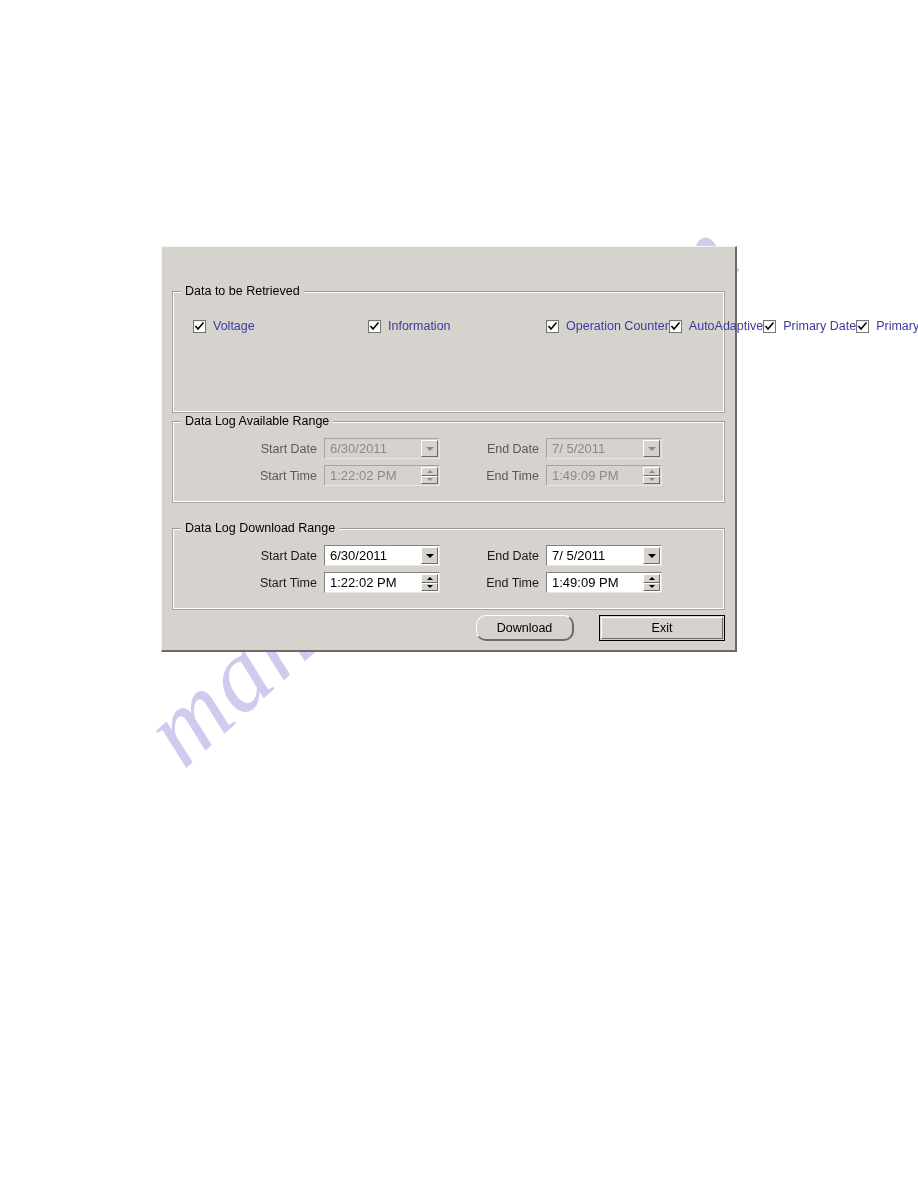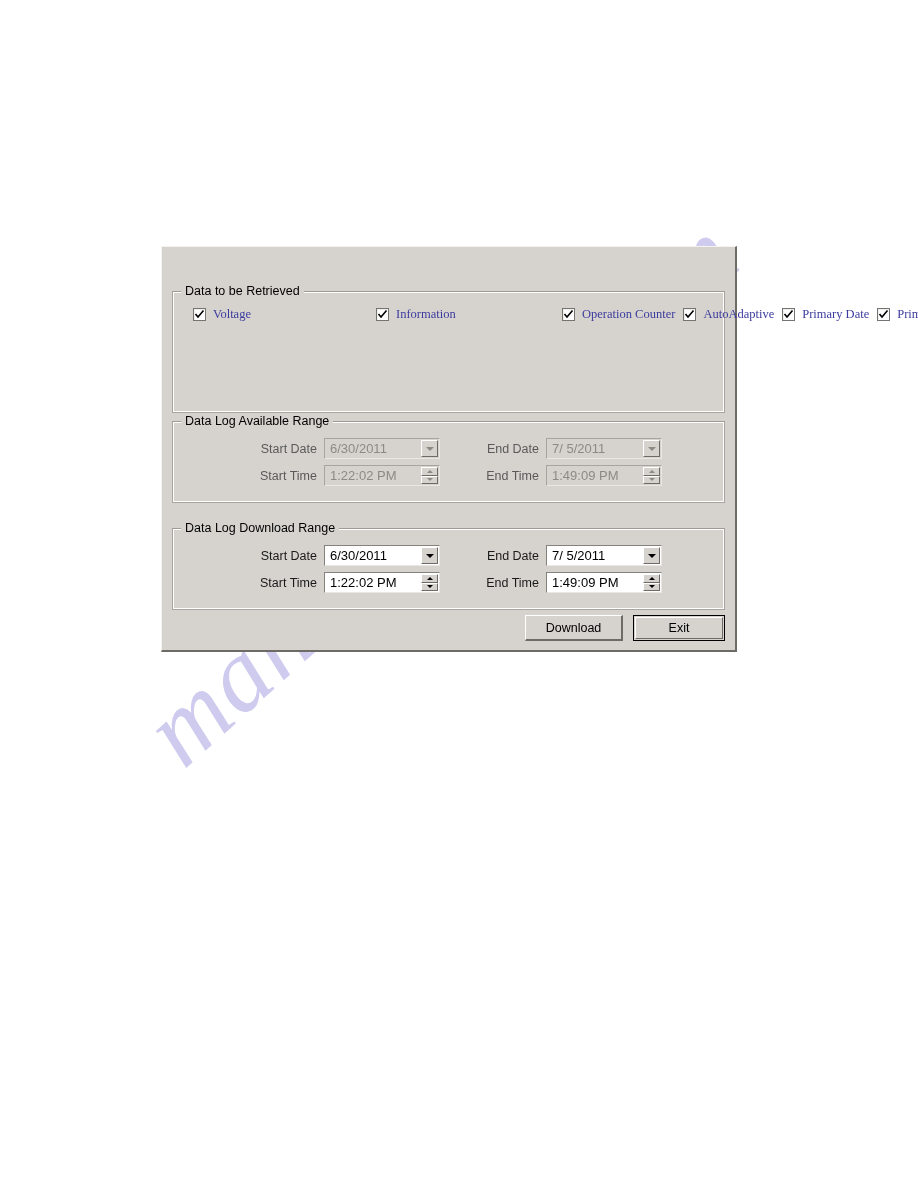--- a/index.html
+++ b/index.html
@@ -136,28 +136,27 @@
   }
   #gb-download {
     height: 82px;
     padding-left: 12px;
   }
 
   
   .cb-grid {
     position: absolute;
     left: 20px;
-    top: 12px;
+    top: 24px;
     right: 6px;
     display: grid;
     grid-template-columns: 175px 178px auto;
     grid-auto-rows: 20px;
     grid-auto-flow: column;
-    column-gap: 8px;
-    font-family: Liberation Serif, serif;
+    column-gap: 0;
   }
   .cb-item {
     display: flex;
     align-items: center;
     cursor: default;
   }
   .cb-box {
     width: 13px;
     height: 13px;
     background: #ffffff;
@@ -295,23 +294,23 @@
     display: flex;
     align-items: center;
     justify-content: center;
     cursor: default;
     box-sizing: border-box;
     border-top: 1px solid #ffffff;
     border-left: 1px solid #ffffff;
     border-right: 2px solid #6e6a65;
     border-bottom: 2px solid #6e6a65;
   }
-  #btn-download { width: 98px; margin-right: 10px; }
+  #btn-download { width: 98px; margin-right: 25px; border-radius: 10px; }
   #btn-exit {
-    width: 92px;
+    width: 126px;
     border: 1px solid #000000;
     position: relative;
   }
   #btn-exit .inner {
     position: absolute;
     left: 1px; top: 1px; right: 1px; bottom: 1px;
     border-top: 1px solid #ffffff;
     border-left: 1px solid #ffffff;
     border-right: 1px solid #6e6a65;
     border-bottom: 1px solid #6e6a65;

